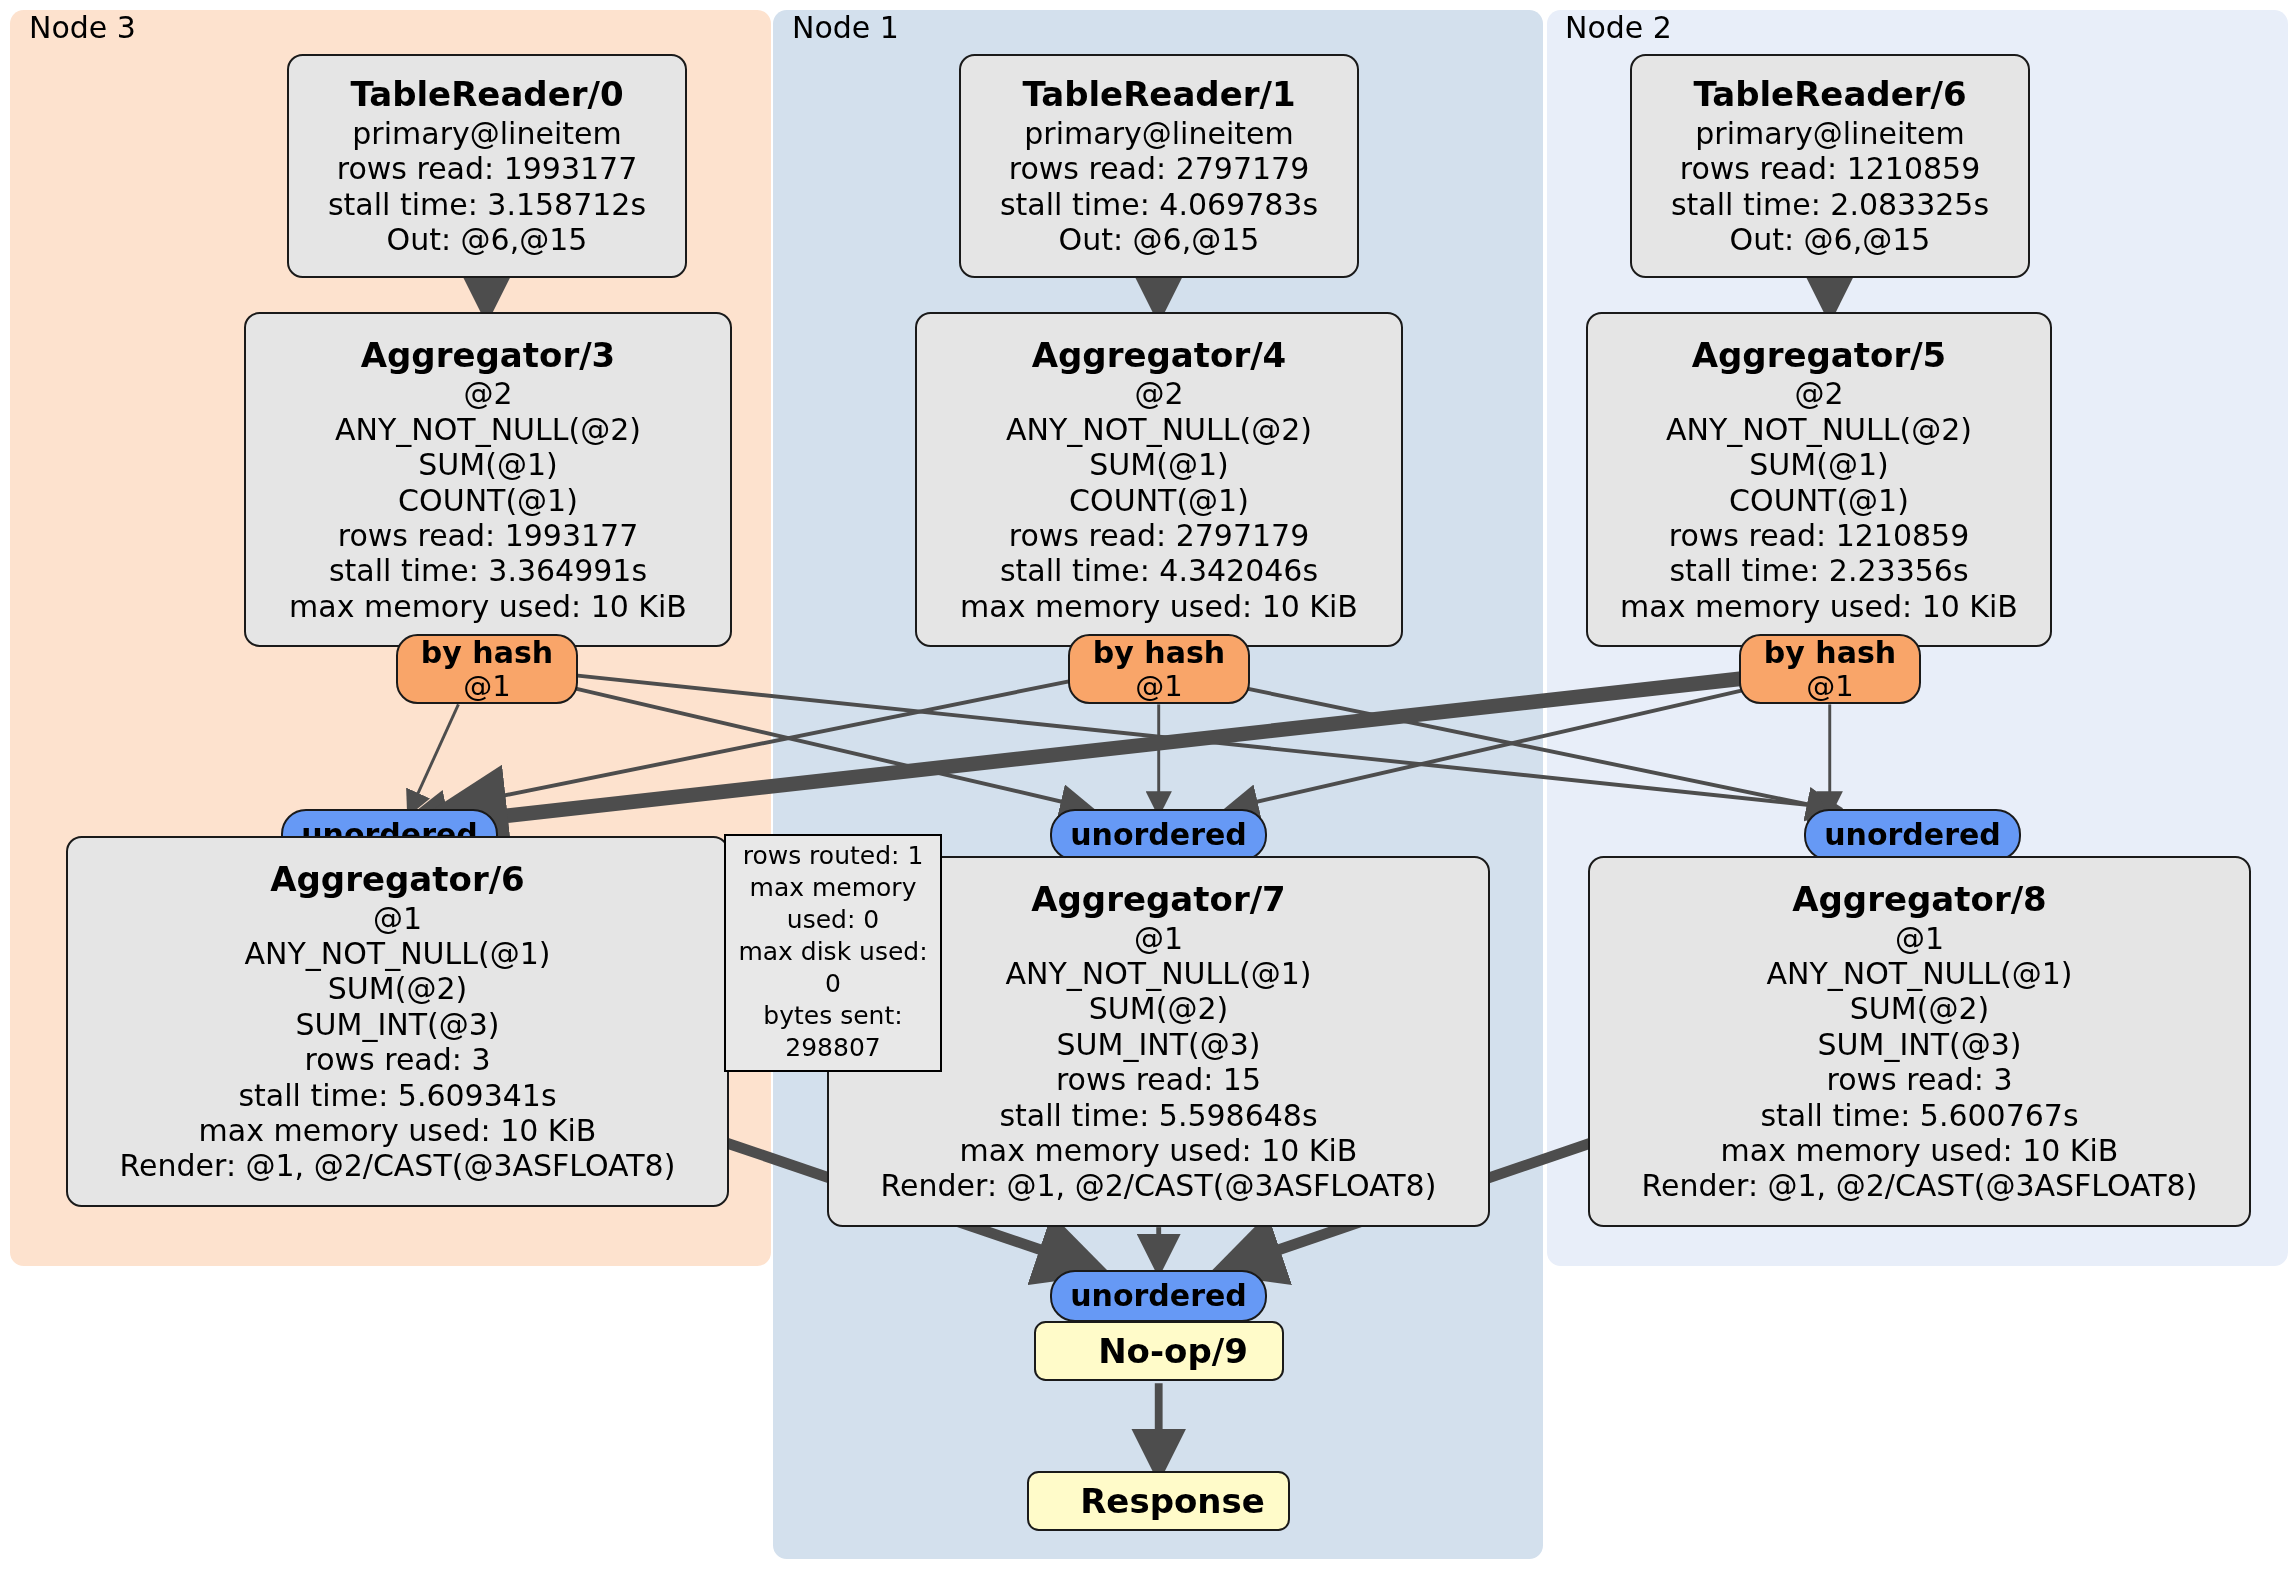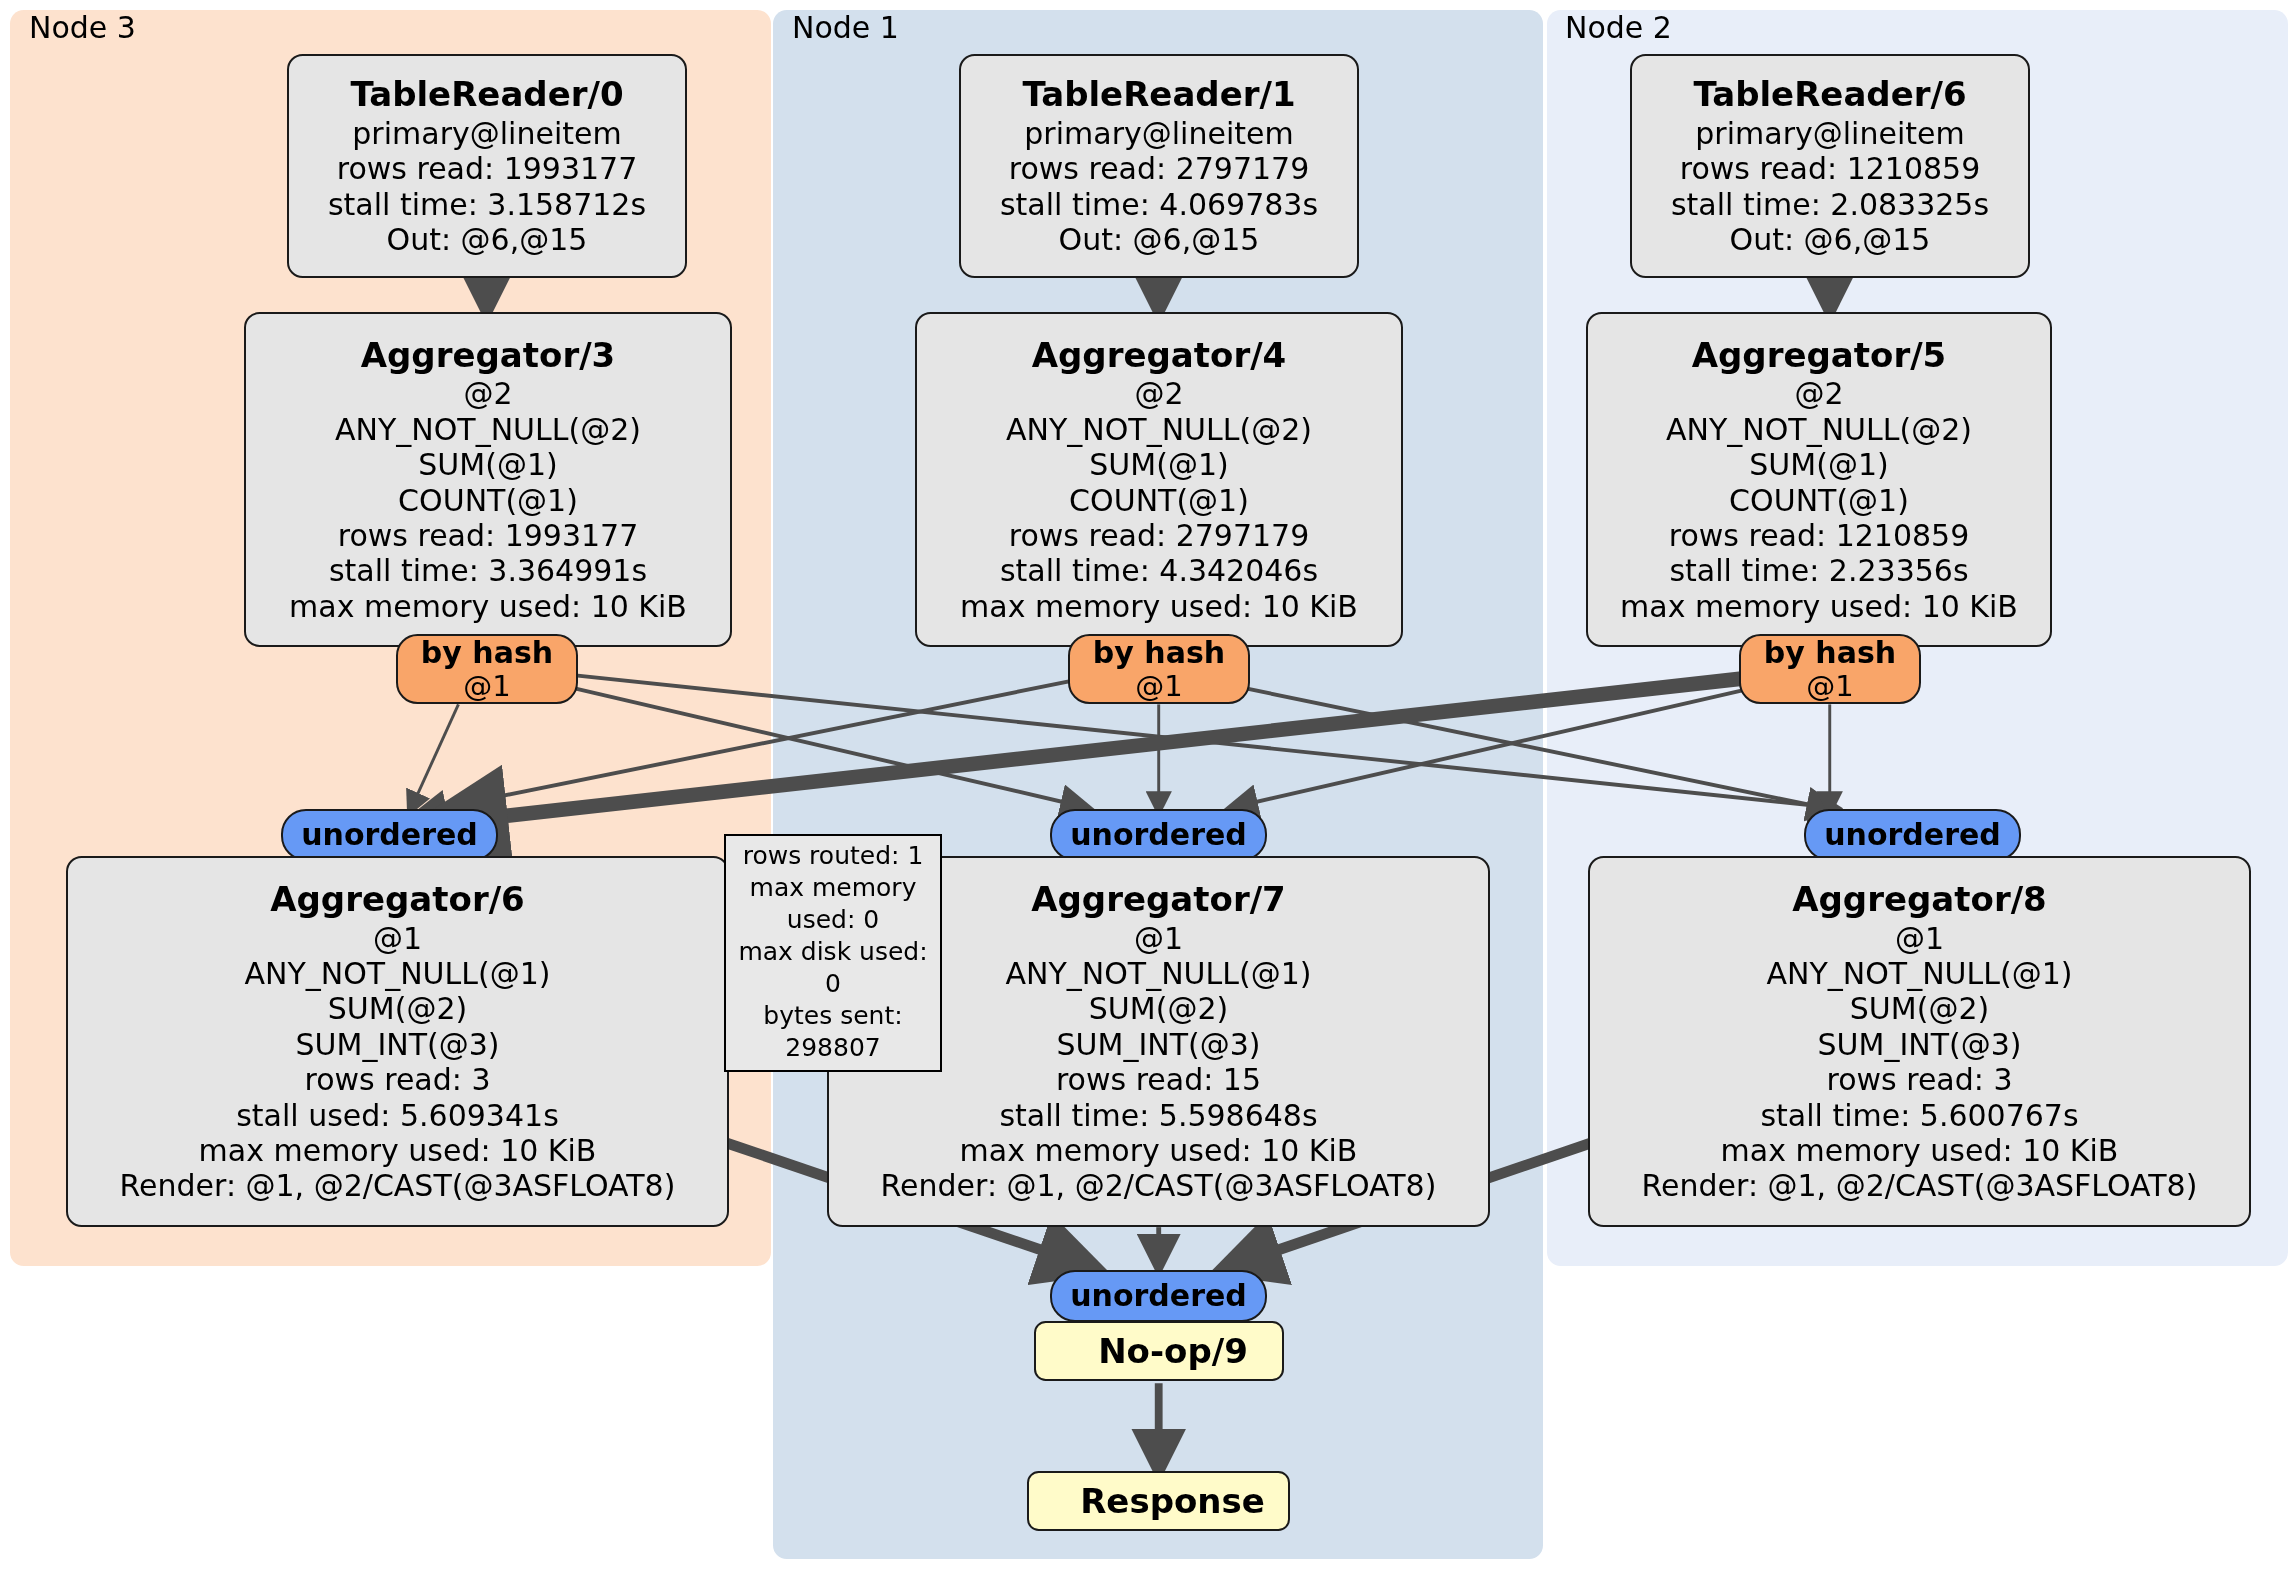--- a/index.html
+++ b/index.html
@@ -217,28 +217,28 @@
   <div class="pill unord" style="left:281px;top:809px;width:217px;height:52px;">
     <span>unordered</span>
   </div>
   <div class="pill unord" style="left:1050px;top:809px;width:217px;height:52px;">
     <span>unordered</span>
   </div>
   <div class="pill unord" style="left:1804px;top:809px;width:217px;height:52px;">
     <span>unordered</span>
   </div>
 
-  <div class="node" style="left:66px;top:856px;width:663px;height:371px;">
+  <div class="node" style="left:66px;top:836px;width:663px;height:371px;">
     <div class="title">Aggregator/6</div>
     <div class="line">@1</div>
     <div class="line">ANY_NOT_NULL(@1)</div>
     <div class="line">SUM(@2)</div>
     <div class="line">SUM_INT(@3)</div>
     <div class="line">rows read: 3</div>
-    <div class="line">stall used: 5.609341s</div>
+    <div class="line">stall time: 5.609341s</div>
     <div class="line">max memory used: 10 KiB</div>
     <div class="line">Render: @1, @2/CAST(@3ASFLOAT8)</div>
   </div>
 
   <div class="node" style="left:827px;top:856px;width:663px;height:371px;">
     <div class="title">Aggregator/7</div>
     <div class="line">@1</div>
     <div class="line">ANY_NOT_NULL(@1)</div>
     <div class="line">SUM(@2)</div>
     <div class="line">SUM_INT(@3)</div>

